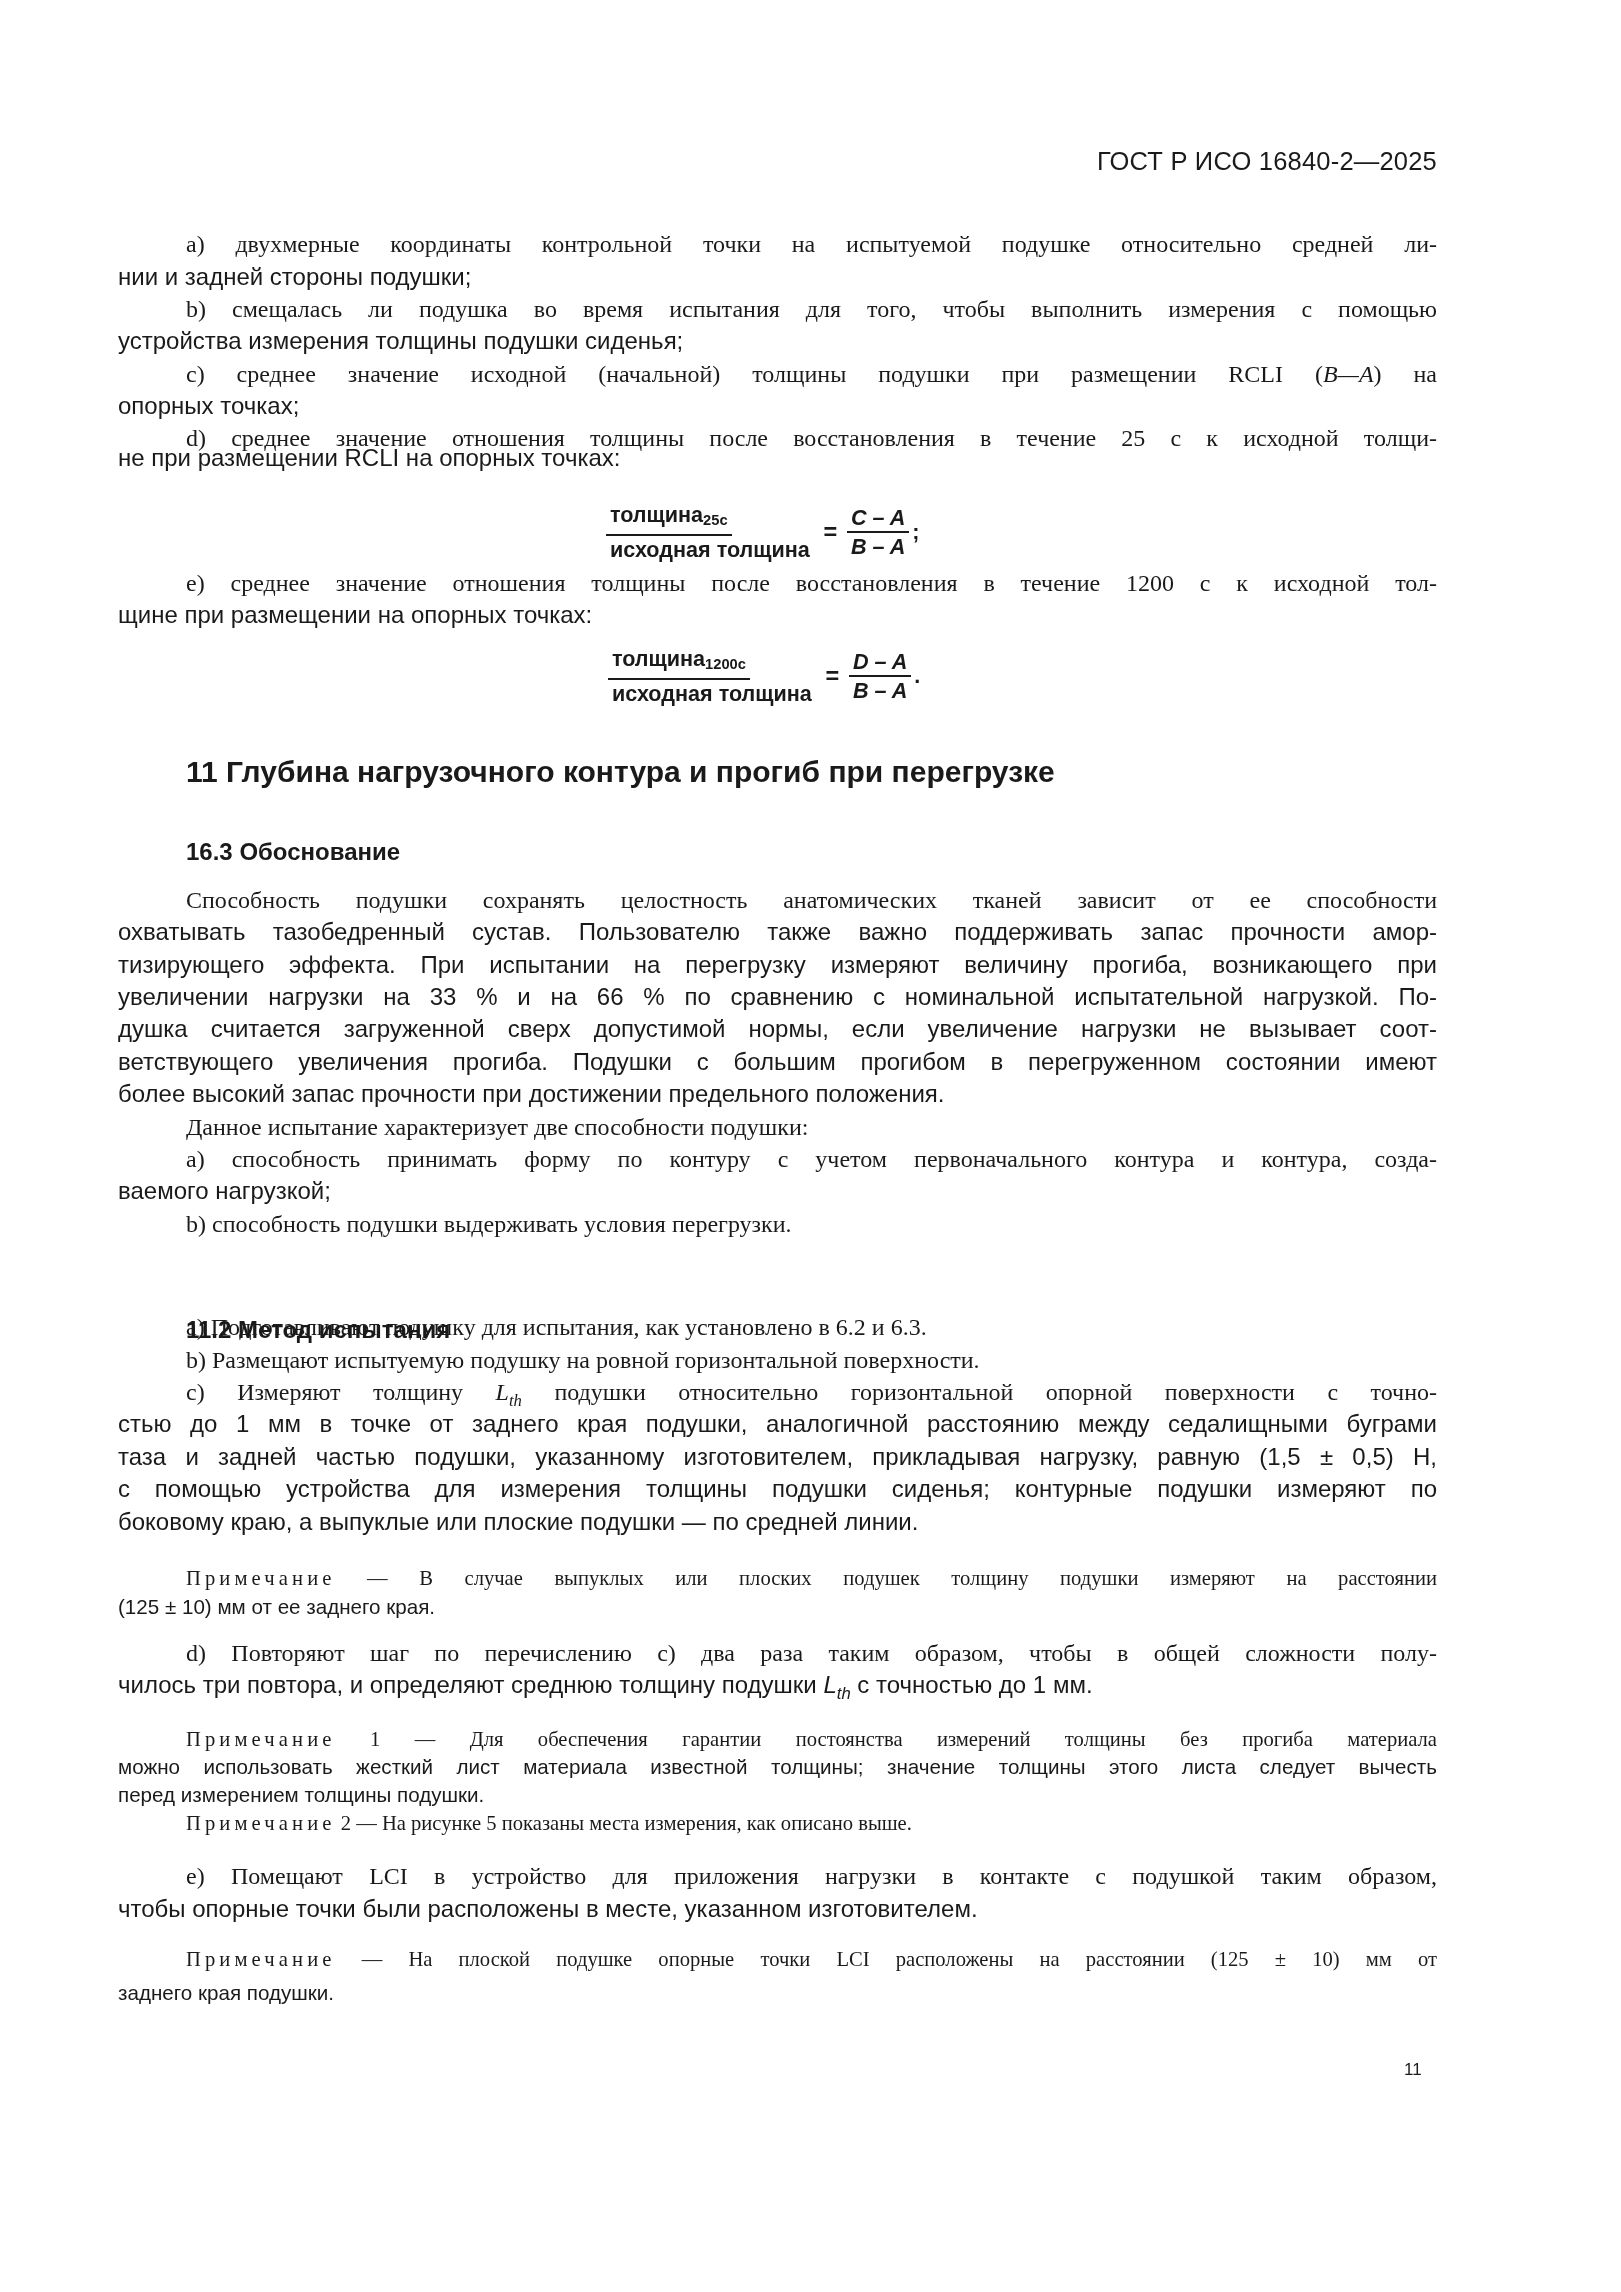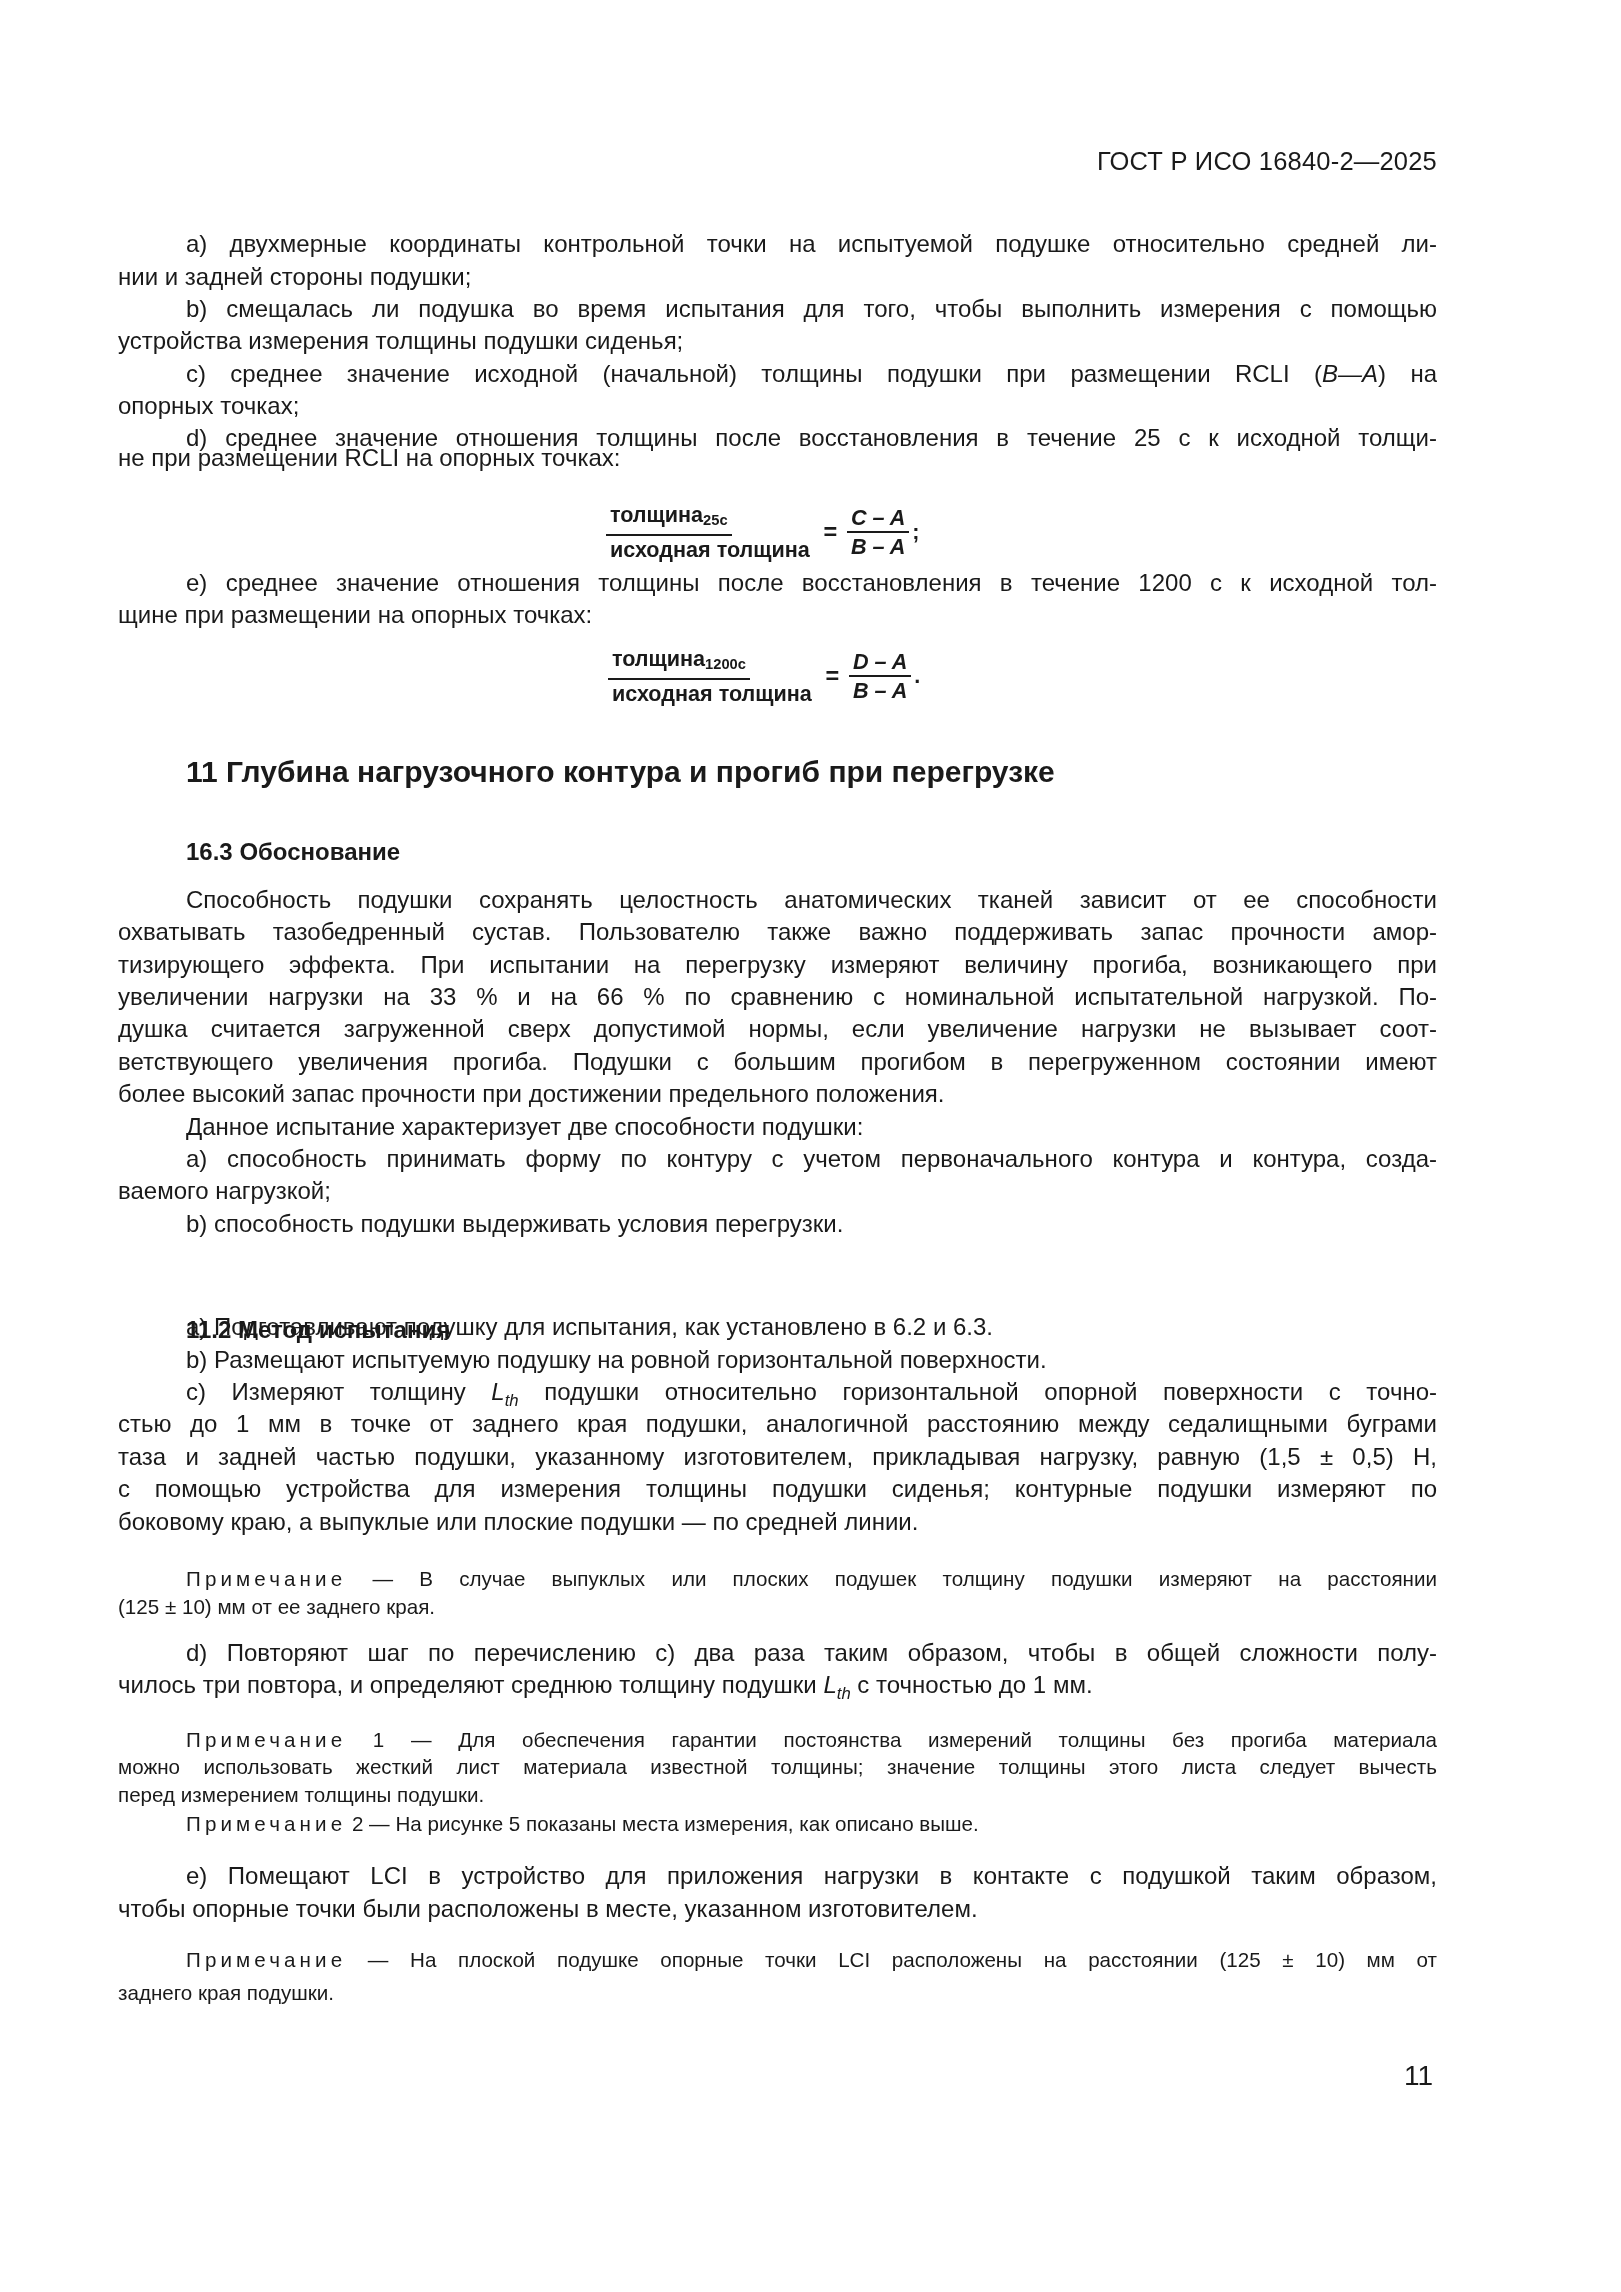--- a/index.html
+++ b/index.html
@@ -1,34 +1,34 @@
 <!DOCTYPE html>
 <html><head>
 <meta charset="utf-8">
 <style>
   html, body { margin: 0; padding: 0; background: #ffffff; }
   body { width: 1621px; height: 2293px; position: relative; overflow: hidden;
          font-family: "Liberation Sans", sans-serif; color: #1a1a1a; }
   .page { position: absolute; left: 0; top: 0; width: 1621px; height: 2293px; background: #fff; }
   .hdr { position: absolute; top: 147px; right: 184px; font-size: 25.5px; font-weight: normal; letter-spacing: 0.2px; }
   .ln { position: absolute; left: 118px; width: 1319px; font-size: 24px; line-height: 32px; white-space: nowrap; }
-  .ln.ind { left: 186px; width: 1251px; }
+  .ln.ind { left: 186px; width: 1251px; font-family: Liberation Serif, serif; }
   .ln.just { text-align: justify; text-align-last: justify; white-space: normal; height: 32px; overflow: hidden; }
   .note { font-size: 20.6px; line-height: 27.4px; }
   .note .lbl { letter-spacing: 4.1px; }
   .h1 { position: absolute; left: 186px; top: 755px; font-size: 30px; font-weight: bold; }
   .h2 { position: absolute; left: 186px; font-size: 24px; font-weight: bold; }
   .frm { position: absolute; display: flex; align-items: center; font-weight: bold; font-size: 21.6px; }
   .frac { display: inline-flex; flex-direction: column; align-items: flex-start; }
   .frac .num { padding: 0 3.9px 1px 3.9px; border-bottom: 2px solid #1a1a1a; line-height: 25.5px; }
   .frac .den { padding: 1px 3.9px 0 3.9px; line-height: 25.5px; }
   .frac sub { font-size: 14.7px; vertical-align: -2.9px; }
   .eq { margin: 0 9.8px; font-size: 23.5px; }
   .it { font-style: italic; }
-  .pnum { position: absolute; left: 1404px; top: 2060px; font-size: 28px; }
+  .pnum { position: absolute; left: 1404px; top: 2060px; font-size: 17px; }
   sub.lt { font-size: 16.7px; font-style: italic; vertical-align: -5.9px; }
 </style>
 </head>
 <body>
 
 <div class="page">
 
   <div class="hdr">ГОСТ Р ИСО 16840-2—2025</div>
 
   <div class="ln ind just" style="top:228px">a) двухмерные координаты контрольной точки на испытуемой подушке относительно средней ли-</div>

